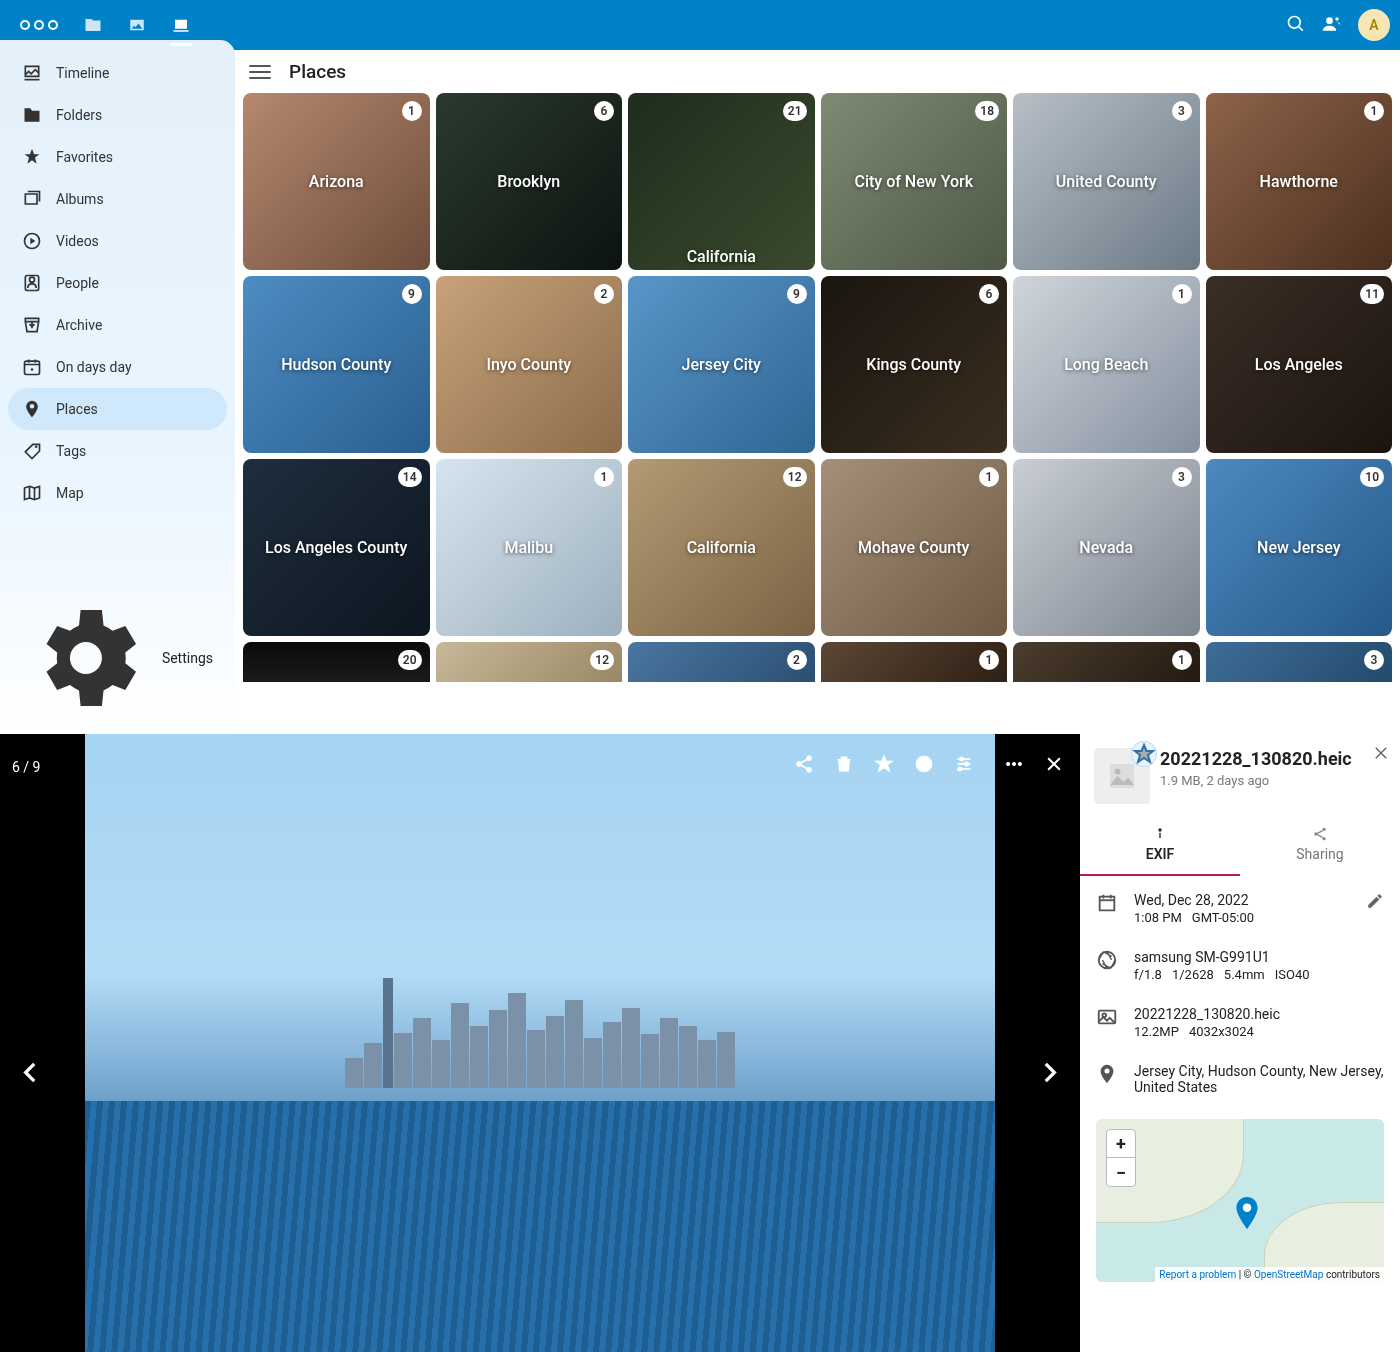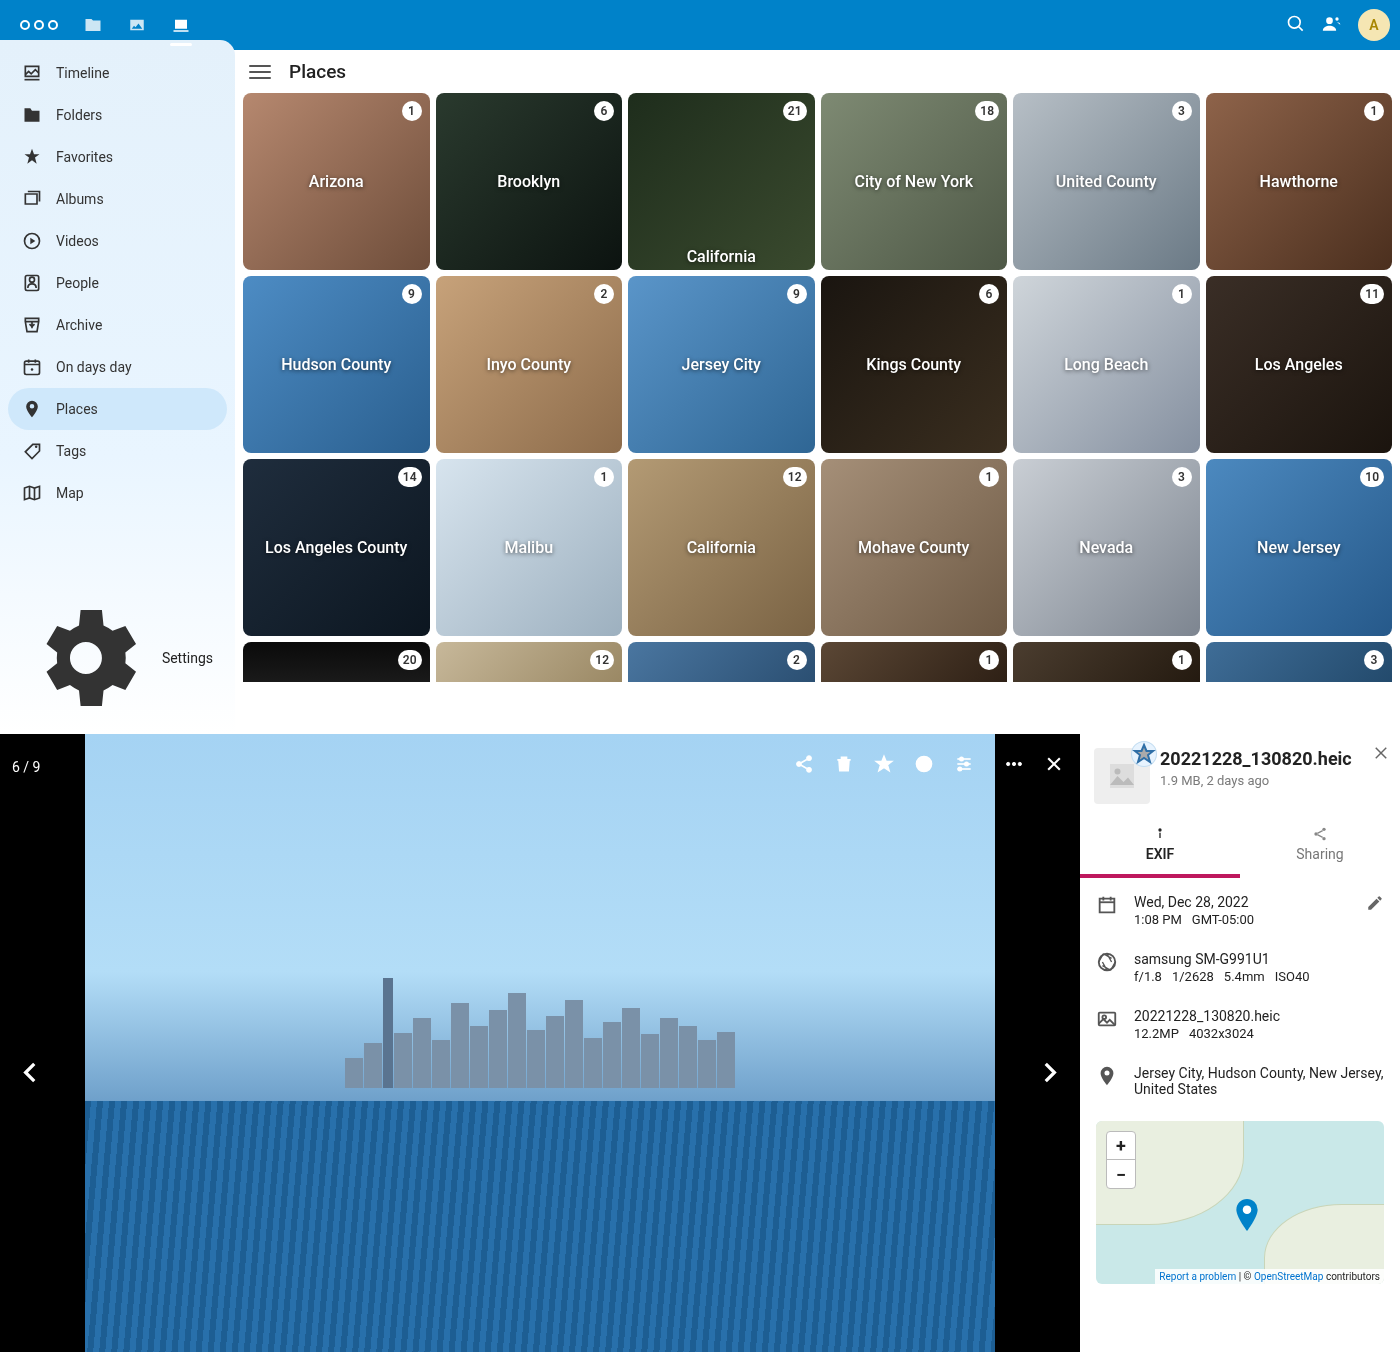--- a/index.html
+++ b/index.html
@@ -55,21 +55,21 @@
 .details{width:320px;background:#fff;color:#222;display:flex;flex-direction:column;}
 .dhead{display:flex;gap:10px;padding:14px 14px 4px 14px;align-items:flex-start;position:relative;}
 .thumb{width:56px;height:56px;background:#eee;border-radius:4px;display:flex;align-items:center;justify-content:center;position:relative;}
 .thumb .star-badge{position:absolute;top:-6px;right:-6px;width:24px;height:24px;border-radius:50%;background:#e7f3fe;display:flex;align-items:center;justify-content:center;box-shadow:0 0 0 1px #c3ddf1;}
 .thumb svg{width:36px;height:36px;fill:#aaa;}
 .fname{font-size:18px;font-weight:700;word-break:break-all;}
 .fmeta{font-size:13px;color:#7a7a7a;margin-top:4px;}
 .closed{position:absolute;top:10px;right:10px;cursor:pointer;color:#666;}
 .tabs{display:flex;margin-top:8px;}
 .tab{flex:1;text-align:center;padding:10px 0 12px;color:#777;cursor:pointer;}
-.tab.active{border-bottom:4px solid #be185d;color:#222;font-weight:600;}
+.tab.active{border-bottom:2px solid #be185d;color:#222;font-weight:600;}
 .tab .ti{display:block;margin:0 auto 4px;}
 .exif-list{padding:4px 16px;}
 .exif-row{display:flex;gap:16px;padding:12px 0;align-items:flex-start;}
 .exif-row .ei{width:22px;height:22px;flex:none;color:#555;}
 .exif-row .eil{flex:1;}
 .exif-row .eil .l1{font-size:14px;color:#222;margin-bottom:2px;}
 .exif-row .eil .l2{font-size:13px;color:#222;}
 .exif-row .eil .l2 span{margin-right:10px;}
 .edit{color:#666;cursor:pointer;}
 .map{margin:6px 16px 10px;height:163px;border-radius:6px;position:relative;background:#c9e8e8;overflow:hidden;}

